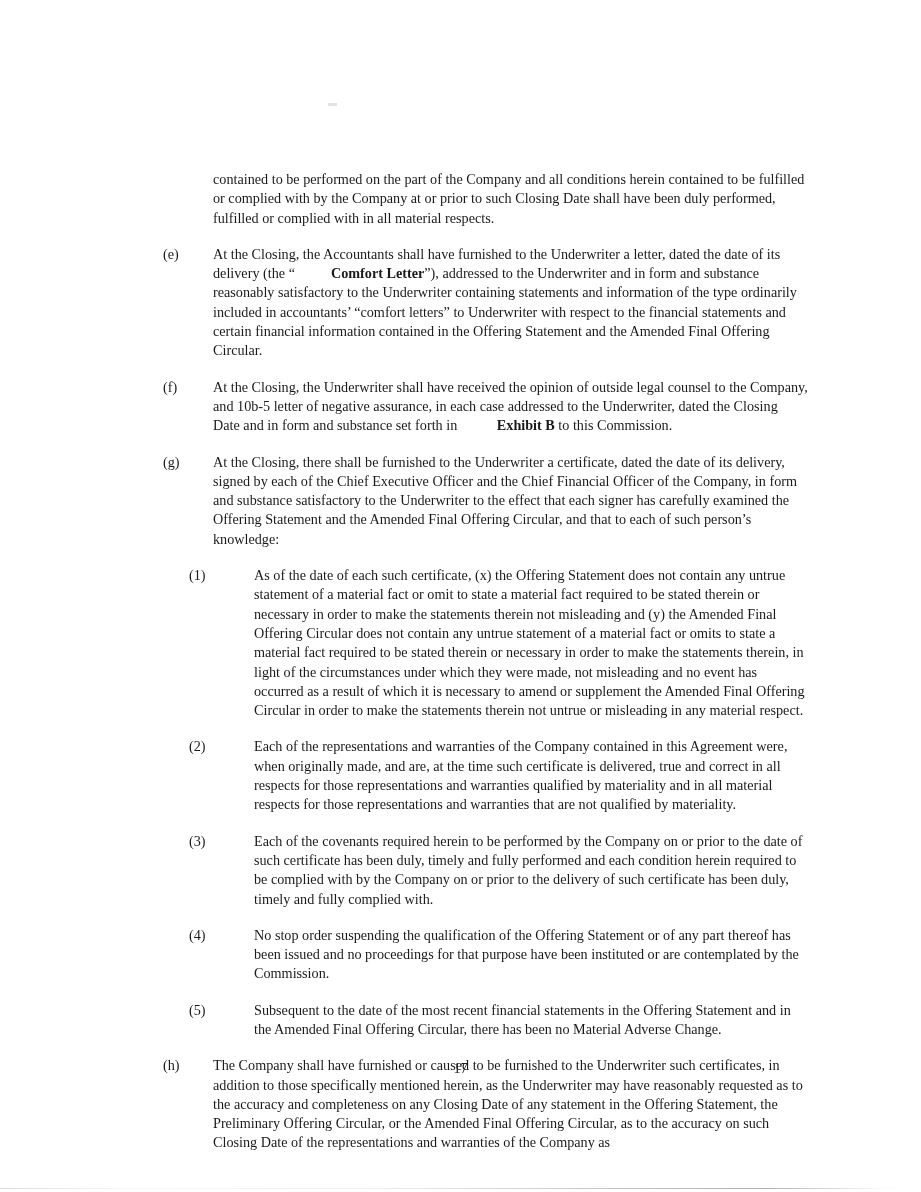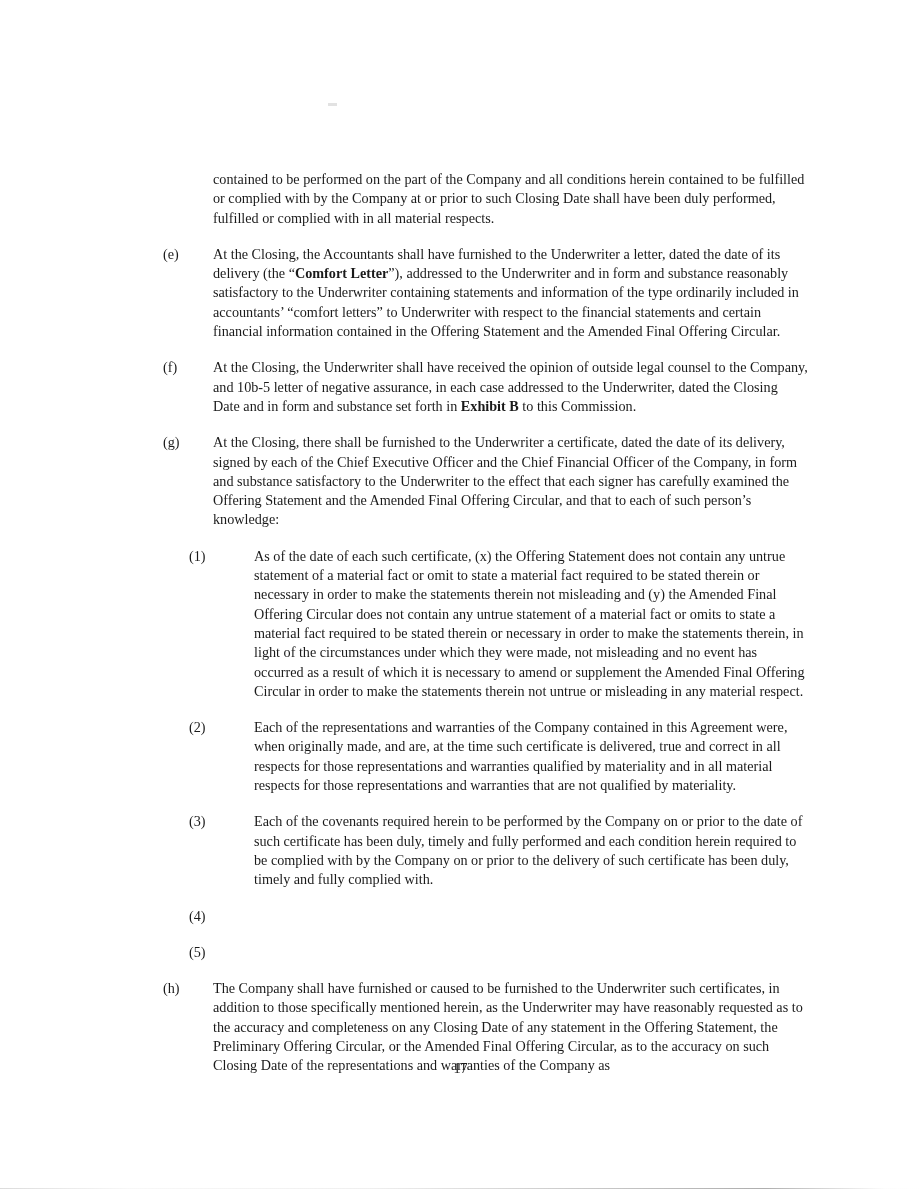--- a/index.html
+++ b/index.html
@@ -77,21 +77,21 @@
   
   .level-letter > .marker { width: 50px; }
 
   
   .level-number { padding-left: 26px; }
   .level-number > .marker { width: 65px; }
 
   .para.continuation { padding-left: 50px; }
   .para.continuation > .para-text { flex: 1 1 auto; margin-top: 42px; }
 
-  b, .b { font-weight: bold; }
+  b, .b { font-weight: bold; margin-left: 36px; }
   .u { }
 
   .page-number {
     position: absolute;
     left: 0;
     right: 0;
     top: 1059px;
     text-align: center;
     font-size: 14.2px;
     line-height: 19px;
@@ -131,23 +131,25 @@
         <div class="para level-number">
           <div class="marker">(2)</div>
           <div class="para-text"><span>Each of the representations and warranties of the Company contained in this Agreement were, when originally made, and are, at the time such certificate is delivered, true and correct in all respects for those representations and warranties qualified by materiality and in all material respects for those representations and warranties that are not qualified by materiality.</span></div>
         </div>
         <div class="para level-number">
           <div class="marker">(3)</div>
           <div class="para-text"><span>Each of the covenants required herein to be performed by the Company on or prior to the date of such certificate has been duly, timely and fully performed and each condition herein required to be complied with by the Company on or prior to the delivery of such certificate has been duly, timely and fully complied with.</span></div>
         </div>
         <div class="para level-number">
           <div class="marker">(4)</div>
+          <div class="para-text"><span>No stop order suspending the qualification of the Offering Statement or of any part thereof has been issued and no proceedings for that purpose have been instituted or are contemplated by the Commission.</span></div>
         </div>
         <div class="para level-number">
           <div class="marker">(5)</div>
+          <div class="para-text"><span>Subsequent to the date of the most recent financial statements in the Offering Statement and in the Amended Final Offering Circular, there has been no Material Adverse Change.</span></div>
         </div>
         <div class="para level-letter">
           <div class="marker">(h)</div>
           <div class="para-text"><span>The Company shall have furnished or caused to be furnished to the Underwriter such certificates, in addition to those specifically mentioned herein, as the Underwriter may have reasonably requested as to the accuracy and completeness on any Closing Date of any statement in the Offering Statement, the Preliminary Offering Circular, or the Amended Final Offering Circular, as to the accuracy on such Closing Date of the representations and warranties of the Company as</span></div>
         </div>
       </div>
 
   </div>
 
   <div class="page-number">17</div>

